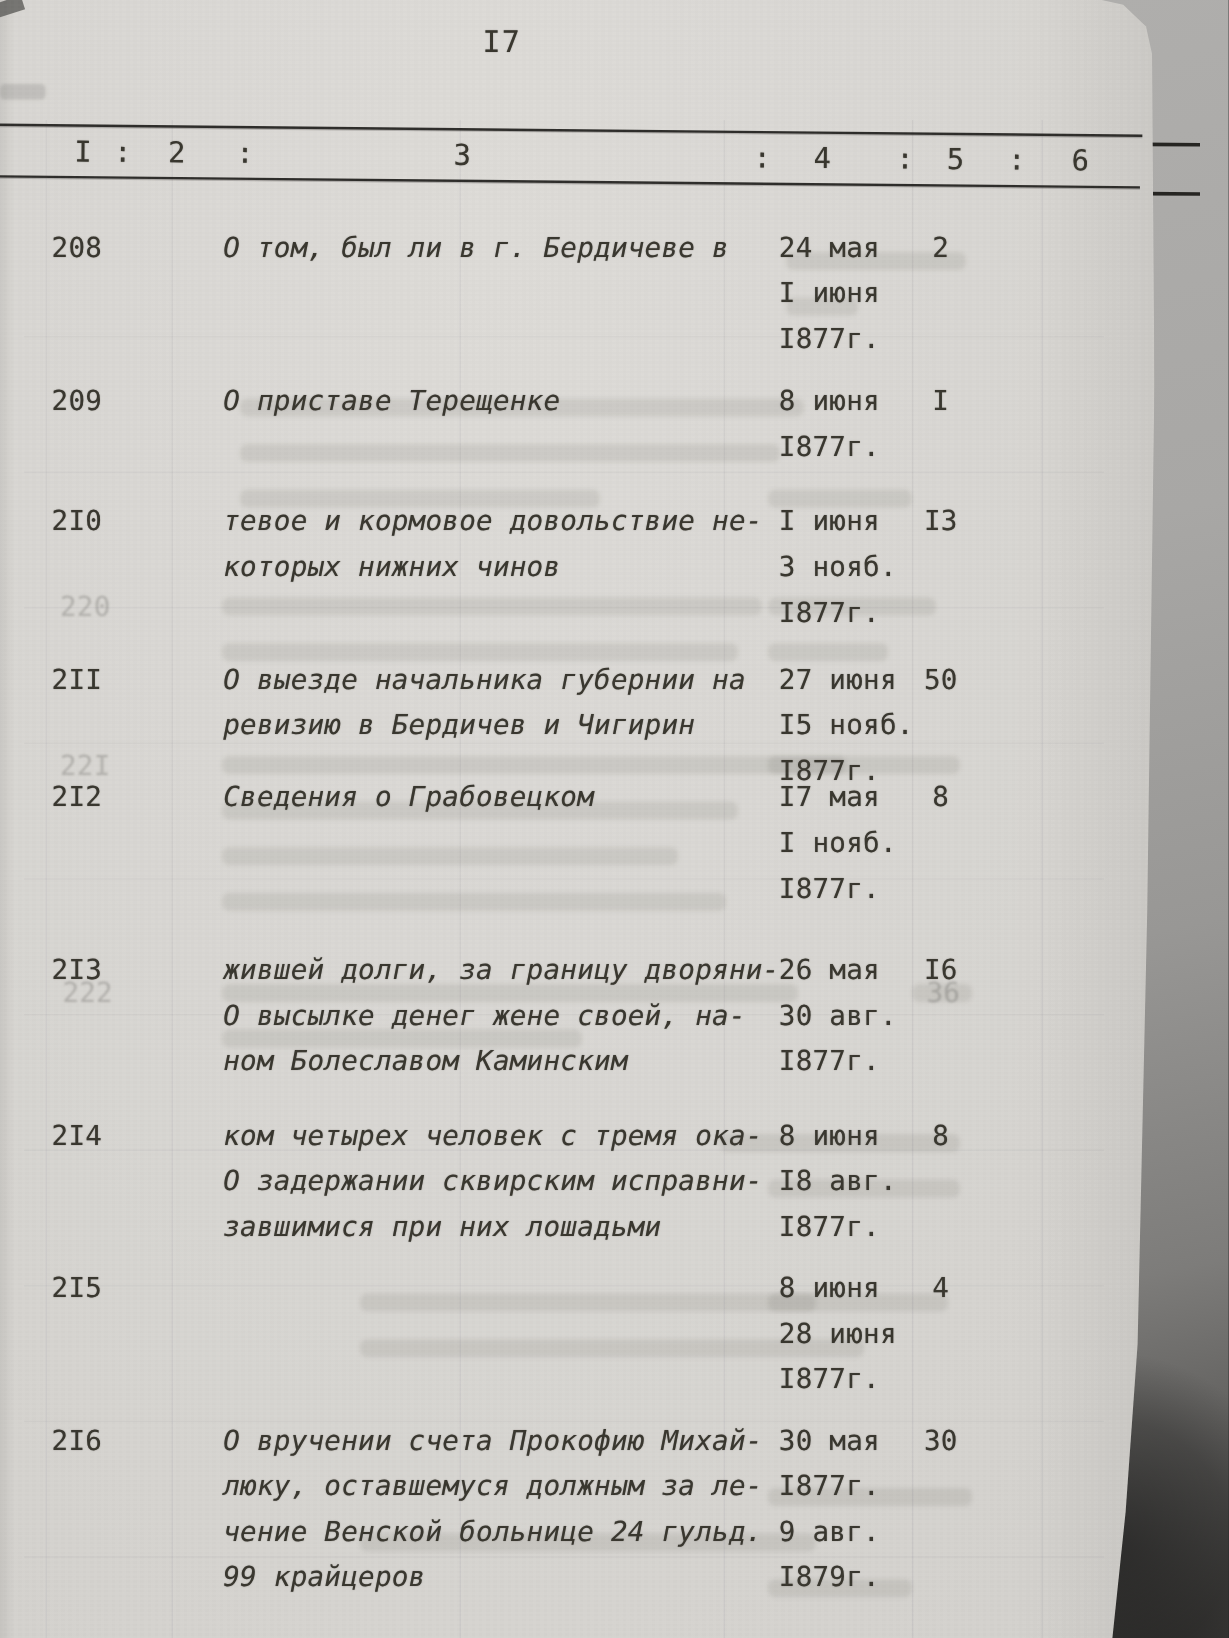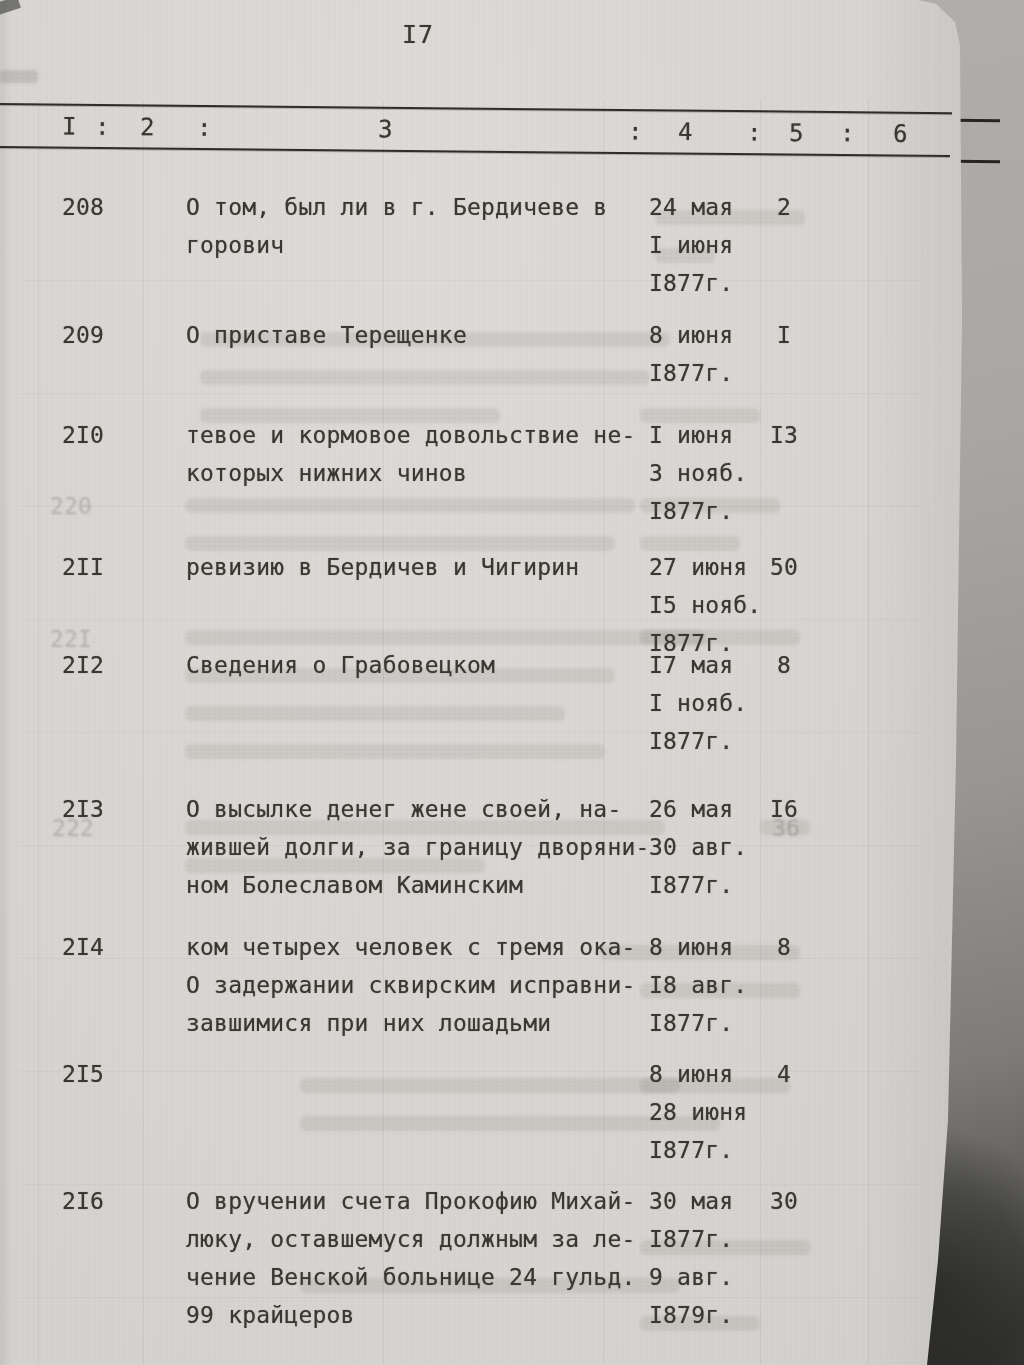--- a/index.html
+++ b/index.html
@@ -29,22 +29,22 @@
   .ink{color:#39372f;text-shadow:0 0 1px rgba(52,50,44,.55);}
   .page-number{position:absolute;left:402px;top:20px;font-size:25px;letter-spacing:1px;}
   .rule{position:absolute;left:0;height:2px;background:#2e2d2a;box-shadow:0 1px 0 rgba(46,45,42,.25);transform-origin:left center;}
   .rule-top{top:103px;width:952px;transform:rotate(0.55deg);}
   .rule-bottom{top:146px;width:950px;transform:rotate(0.55deg);}
   .edge-dash{position:absolute;height:3px;background:#262522;transform:rotate(0.4deg);}
   .header-labels{position:absolute;left:0;top:112px;width:960px;height:34px;font-size:24px;transform:rotate(0.5deg);transform-origin:left center;}
   .header-labels span{position:absolute;top:0;}
   .rows,.ghosts,.rules-faint{position:absolute;inset:0;}
   .row{position:absolute;left:0;width:100%;}
-  .cell-num{position:absolute;left:62px;top:0;font-size:23px;}
-  .cell-desc{position:absolute;left:186px;top:0;width:480px;font-size:23px;}
+  .cell-num{position:absolute;left:43px;top:0;font-size:23px;}
+  .cell-desc{position:absolute;left:186px;top:0;width:480px;font-size:23px;font-style:italic;}
   .cell-dates{position:absolute;left:649px;top:0;width:125px;font-size:23px;}
   .cell-count{position:absolute;left:758px;top:0;width:52px;text-align:center;font-size:23px;}
   .tline{height:38px;line-height:38px;white-space:nowrap;letter-spacing:.2px;}
   .ghost-bar{position:absolute;height:15px;border-radius:6px;background:rgba(66,66,62,.10);filter:blur(1.6px);}
   .ghost-num{position:absolute;font-size:23px;color:rgba(60,60,56,.25);filter:blur(1.1px);letter-spacing:.2px;}
   .vrule{position:absolute;top:100px;bottom:0;width:1px;background:rgba(95,95,115,.085);}
   .hrule{position:absolute;left:20px;width:900px;height:1px;background:rgba(95,95,115,.06);}
   .corner-mark{position:absolute;left:0;top:0;width:26px;height:12px;background:#4c4b48;transform:rotate(-18deg) translate(-6px,-2px);opacity:.7;}
   .stamp-smudge{position:absolute;left:0;top:70px;width:38px;height:13px;background:rgba(70,70,66,.16);filter:blur(1.4px);border-radius:4px;}
 </style>
@@ -129,21 +129,20 @@
       <span style="left:789px">5</span>
       <span style="left:840px">:</span>
       <span style="left:893px">6</span>
     </div>
 
     <div class="rows">
         <div class="row" style="top: 188px;">
           <div class="cell-num ink tline">208</div>
           <div class="cell-desc">
             <div class="tline ink">О том, был ли в г. Бердичеве в</div>
-            <div class="tline ink">горович</div>
           </div>
           <div class="cell-dates">
             <div class="tline ink">24 мая</div>
             <div class="tline ink">I июня</div>
             <div class="tline ink">I877г.</div>
           </div>
           <div class="cell-count ink tline">2</div>
         </div>
         <div class="row" style="top: 316px;">
           <div class="cell-num ink tline">209</div>
@@ -165,20 +164,21 @@
           <div class="cell-dates">
             <div class="tline ink">I июня</div>
             <div class="tline ink">3 нояб.</div>
             <div class="tline ink">I877г.</div>
           </div>
           <div class="cell-count ink tline">I3</div>
         </div>
         <div class="row" style="top: 548px;">
           <div class="cell-num ink tline">2II</div>
           <div class="cell-desc">
+            <div class="tline ink">О выезде начальника губернии на</div>
             <div class="tline ink">ревизию в Бердичев и Чигирин</div>
           </div>
           <div class="cell-dates">
             <div class="tline ink">27 июня</div>
             <div class="tline ink">I5 нояб.</div>
             <div class="tline ink">I877г.</div>
           </div>
           <div class="cell-count ink tline">50</div>
         </div>
         <div class="row" style="top: 646px;">
@@ -189,22 +189,22 @@
           <div class="cell-dates">
             <div class="tline ink">I7 мая</div>
             <div class="tline ink">I нояб.</div>
             <div class="tline ink">I877г.</div>
           </div>
           <div class="cell-count ink tline">8</div>
         </div>
         <div class="row" style="top: 790px;">
           <div class="cell-num ink tline">2I3</div>
           <div class="cell-desc">
+            <div class="tline ink">жившей долги, за границу дворяни-</div>
             <div class="tline ink">О высылке денег жене своей, на-</div>
-            <div class="tline ink">жившей долги, за границу дворяни-</div>
             <div class="tline ink">ном Болеславом Каминским</div>
           </div>
           <div class="cell-dates">
             <div class="tline ink">26 мая</div>
             <div class="tline ink">30 авг.</div>
             <div class="tline ink">I877г.</div>
           </div>
           <div class="cell-count ink tline">I6</div>
         </div>
         <div class="row" style="top: 928px;">

